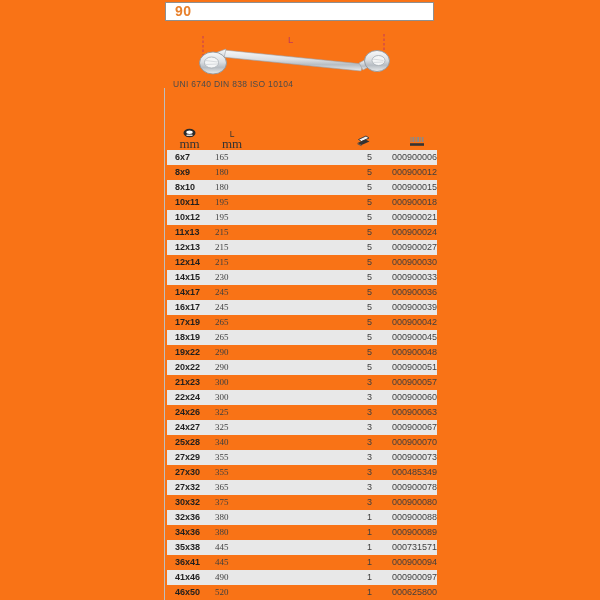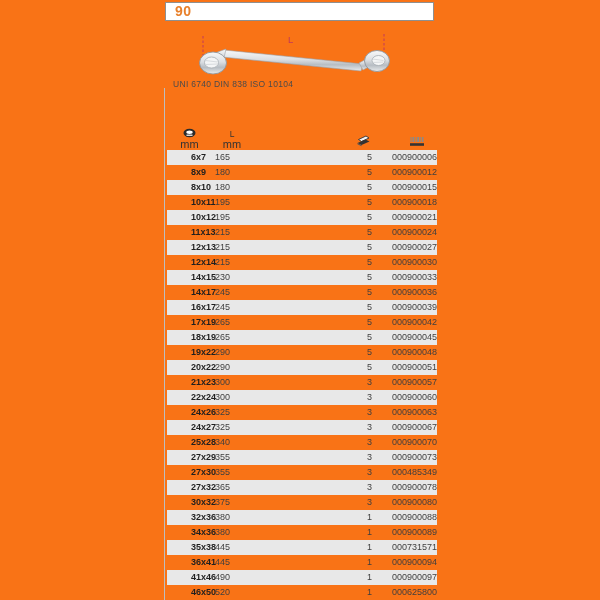--- a/index.html
+++ b/index.html
@@ -42,29 +42,29 @@
   
   .spec-table{
     position:absolute;left:167px;top:120px;width:270px;
     font-size:9px;color:var(--text-mid);
   }
   .thead,.row{
     display:grid;grid-template-columns:45px 40px 120px 65px;
   }
   .thead{height:30px;}
   .th{display:flex;flex-direction:column;align-items:center;justify-content:flex-end;padding-bottom:2px;}
-  .th .unit{font-size:11px;color:#333;line-height:8px;margin-top:2px;}
+  .th .unit{font-size:13px;color:#333;line-height:8px;margin-top:2px;font-family:Liberation Serif, serif;}
   .th .dim-label{font-size:8.5px;color:#333;line-height:8px;font-weight:normal;}
   .th-pack,.th-code{flex-direction:row;justify-content:flex-end;align-items:flex-end;padding-bottom:3px;}
   .th-pack{padding-right:1px;}
   .th-code{padding-right:12px;}
   .row{height:15px;line-height:15px;}
   .row.alt{background:var(--row-gray);}
-  .c-size{font-weight:bold;padding-left:24px;color:var(--text-dark);}
-  .c-length{padding-left:3px;}
+  .c-size{font-weight:bold;padding-left:8px;color:var(--text-dark);}
+  .c-length{padding-left:3px;font-family:Liberation Serif, serif;}
   .c-pack{text-align:right;}
   .c-code{text-align:right;}
 </style>
 </head>
 <body>
 
 <div class="canvas">
 
   <div class="model-box">
     <span class="model-number">90</span>

